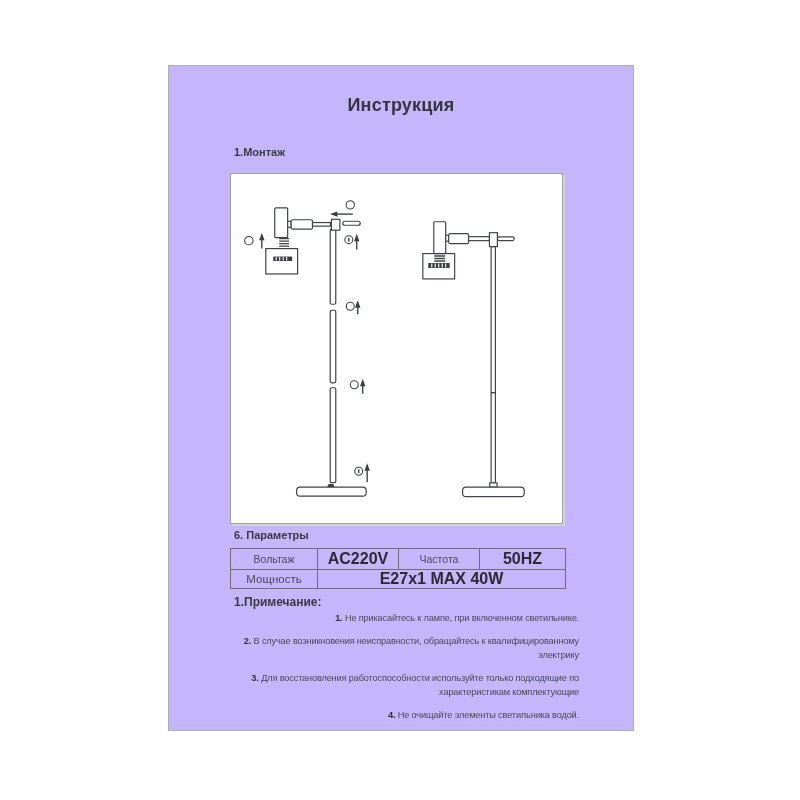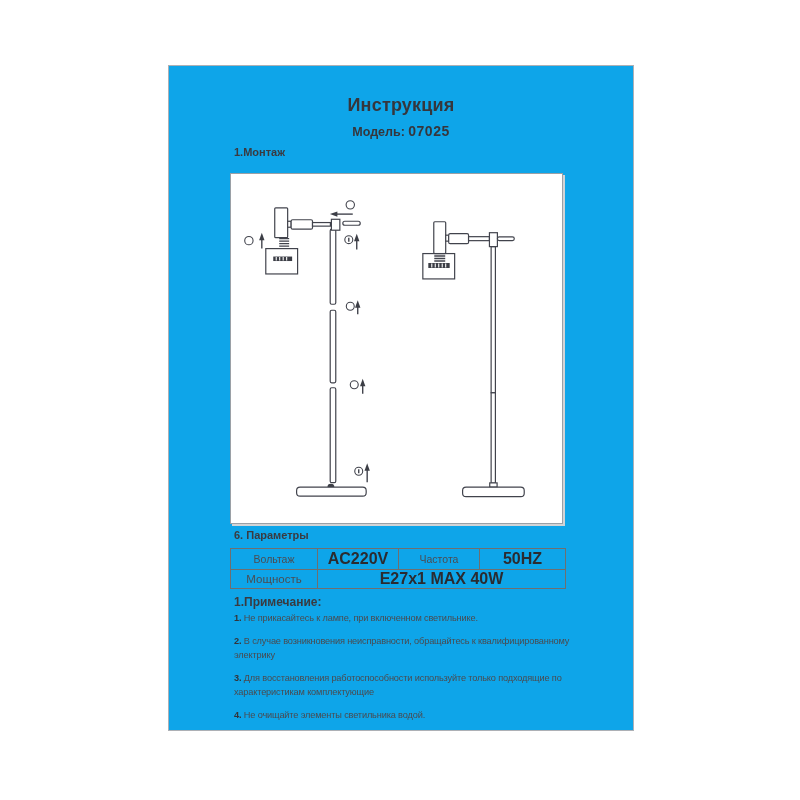--- a/index.html
+++ b/index.html
@@ -1,19 +1,19 @@
 <!DOCTYPE html>
 <html><head>
 <meta charset="utf-8">
 <style>
   html,body{margin:0;padding:0;background:#ffffff;}
   body{width:800px;height:800px;position:relative;font-family:"Liberation Sans",sans-serif;color:#3c3c3c;}
   .page{
     position:absolute;left:168px;top:65px;width:466px;height:666px;
-    background:#0ea5e9;border:1px solid #adb0b5;box-sizing:border-box;
+    background:#c4b5fd;border:1px solid #adb0b5;box-sizing:border-box;
   }
   .title{
     position:absolute;left:0;top:29px;width:100%;text-align:center;
     font-size:18px;font-weight:bold;color:#36363c;letter-spacing:.2px;margin:0;
   }
   .model-line{
     position:absolute;left:0;top:57px;width:100%;text-align:center;
     font-size:12.5px;font-weight:bold;color:#36363c;
   }
   .model-line .model-value{font-size:14px;letter-spacing:.5px;}
@@ -32,40 +32,36 @@
     border-collapse:collapse;table-layout:fixed;border-radius:18px;
   }
   .params-table td{
     border:1.5px solid #6f6f6f;text-align:center;vertical-align:middle;
     height:19px;padding:0 2px;font-size:10.5px;color:#4c4c52;box-sizing:border-box;
   }
   .params-table tr:first-child td{height:21px;}
   .params-table td.val{font-weight:bold;color:#2b2b30;font-size:16px;}
   .params-table td.wide{font-size:11.5px;}
   .notes{position:absolute;left:65px;top:545px;width:345px;}
-  .notes p{margin:0 0 9px 0;font-size:9.2px;line-height:14px;color:#4a4a4f;letter-spacing:-0.15px;}
+  .notes p{margin:0 0 9px 0;font-size:9.2px;line-height:14px;color:#4a4a4f;letter-spacing:-0.15px;text-align:right;}
   .notes .num{font-weight:bold;color:#333338;}
   .notes .txt{white-space:pre-line;}
   .stroke{fill:#ffffff;stroke:#41434c;stroke-width:1.2;}
   .nofill{fill:none;stroke:#41434c;stroke-width:1.1;}
   .darkfill{fill:#3c3e46;stroke:none;}
   .thin{stroke:#41434c;stroke-width:1.4;fill:none;}
   .tick{stroke:#ffffff;stroke-width:1.1;}
 </style>
 </head>
 <body>
 
 <div class="page">
 
   <h1 class="title">Инструкция</h1>
 
-  <div class="model-line">
-    <span>Модель:</span>
-    <span class="model-value">07025</span>
-  </div>
 
   <div class="section-label lbl-montage">1.Монтаж</div>
 
   <div class="diagram-box">
     <svg viewBox="0 0 333 351">
 
       <g>
 
         <rect class="stroke" x="99.8" y="55.5" width="5.6" height="75.5" rx="1.5"></rect>
         <rect class="stroke" x="99.8" y="137" width="5.6" height="73" rx="1.5"></rect>

